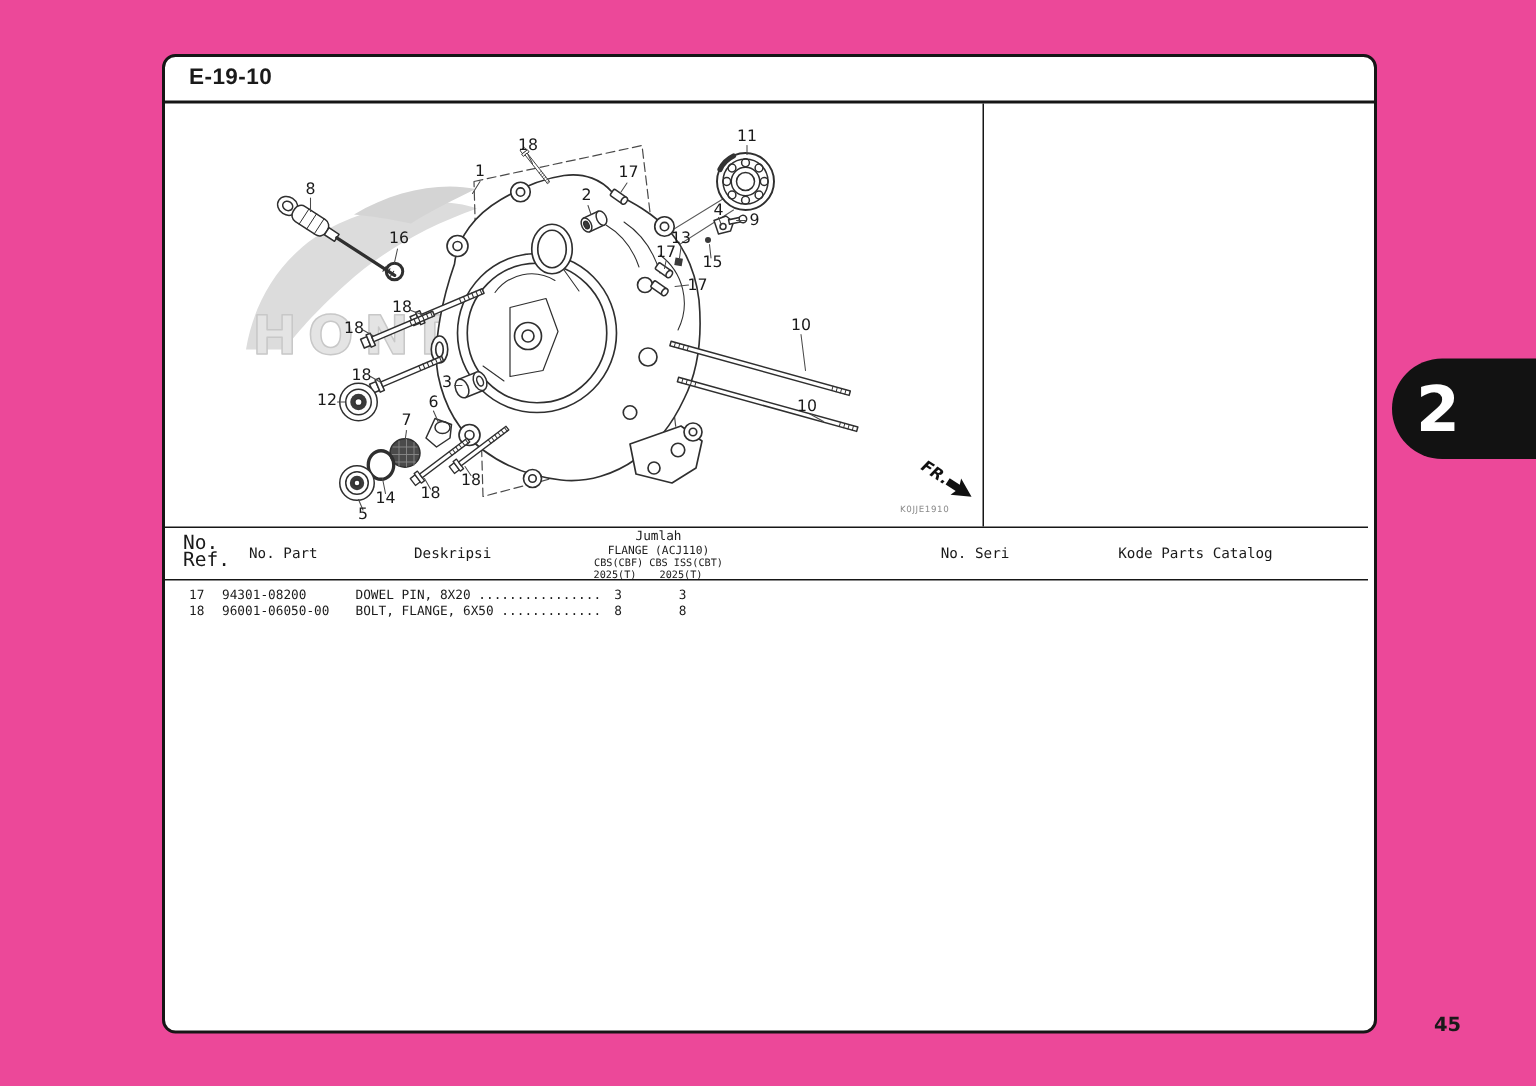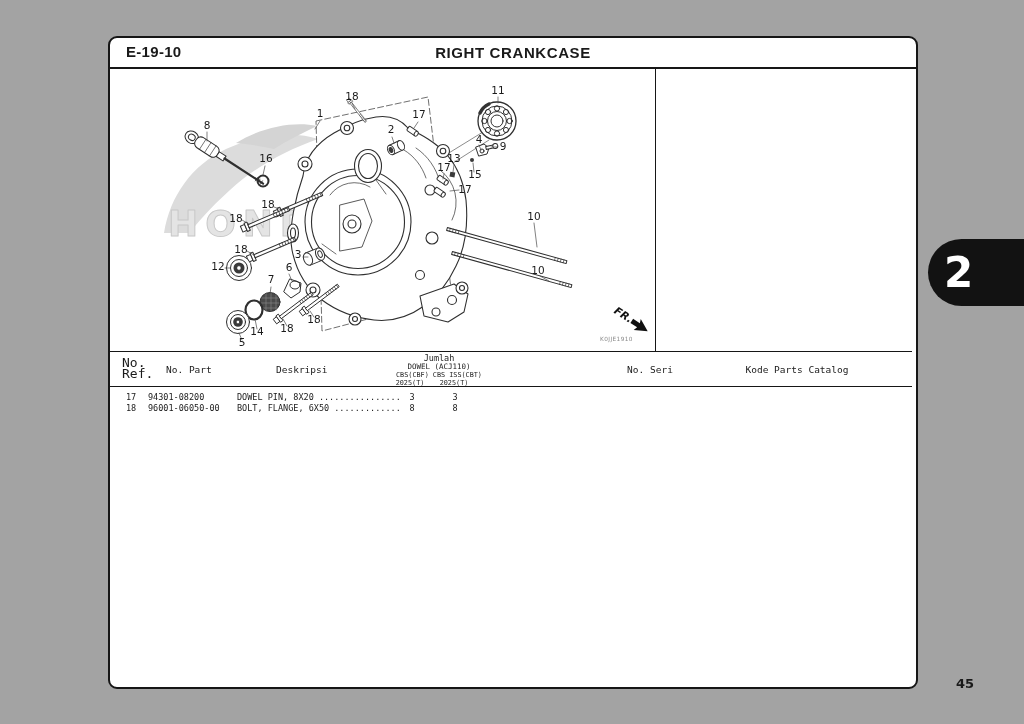--- a/index.html
+++ b/index.html
@@ -1,16 +1,16 @@
 <!DOCTYPE html>
 <html><head>
 <meta charset="utf-8">
 <style>
   html,body{margin:0;padding:0;background:#ffffff;}
-  .page{position:relative;width:1024px;height:724px;background:#a3a3a3;overflow:hidden;
+  .page{position:relative;width:1024px;height:724px;background:#ec4899;overflow:hidden;
         font-family:"Liberation Sans",sans-serif;color:#1a1a1a;}
   .frame{position:absolute;left:108px;top:36px;width:806px;height:649px;
          border:2px solid #161616;border-radius:9px;background:#fff;}
   
   .hdr{position:absolute;left:0;top:0;right:0;height:29px;border-bottom:2px solid #161616;}
   .hdr-code{position:absolute;left:16px;top:5px;font-size:15px;font-weight:700;letter-spacing:.3px;}
   .hdr-title{position:absolute;left:0;right:0;top:6px;text-align:center;font-size:15px;
              font-weight:600;letter-spacing:.6px;}
   
   .diagram{position:absolute;left:0;top:31px;width:802px;height:282px;border-bottom:1.5px solid #161616;}
@@ -49,21 +49,20 @@
             margin-left:16px;line-height:1;}
 </style>
 </head>
 <body>
 
 <div class="page">
   <div class="frame">
 
     <div class="hdr">
       <span class="hdr-code">E-19-10</span>
-      <span class="hdr-title">RIGHT CRANKCASE</span>
     </div>
 
     <div class="diagram">
       <svg width="802" height="282" viewBox="110 69 802 282" fill="none" stroke="#2f2f2f" stroke-width="1" stroke-linecap="round" stroke-linejoin="round">
         <defs>
           <g id="bolt">
             <path d="M-8,-3.2 h4.5 v6.4 h-4.5 z" fill="#fff"></path>
             <path d="M-3.5,-4.4 h3 v8.8 h-3 z" fill="#fff"></path>
             <rect x="-0.5" y="-1.7" width="44" height="3.4" fill="#fff"></rect>
             <path d="M27,-1.7 v3.4 M30,-1.7 v3.4 M33,-1.7 v3.4 M36,-1.7 v3.4 M39,-1.7 v3.4 M42,-1.7 v3.4" stroke-width=".7"></path>
@@ -290,21 +289,21 @@
 
     <div class="thead">
       <div class="h-ref">
         <div>No.</div>
         <div>Ref.</div>
       </div>
       <span class="h-part">No. Part</span>
       <span class="h-desc">Deskripsi</span>
       <div class="h-jumlah">
         <div class="l1">Jumlah</div>
-        <div class="l2">DOWEL (ACJ110)</div>
+        <div class="l2">FLANGE (ACJ110)</div>
         <div class="l3">CBS(CBF) CBS ISS(CBT)</div>
         <div class="h-years">
           <span class="y1">2025(T)</span>
           <span class="y2">2025(T)</span>
         </div>
       </div>
       <span class="h-seri">No. Seri</span>
       <span class="h-kode">Kode Parts Catalog</span>
     </div>
 

